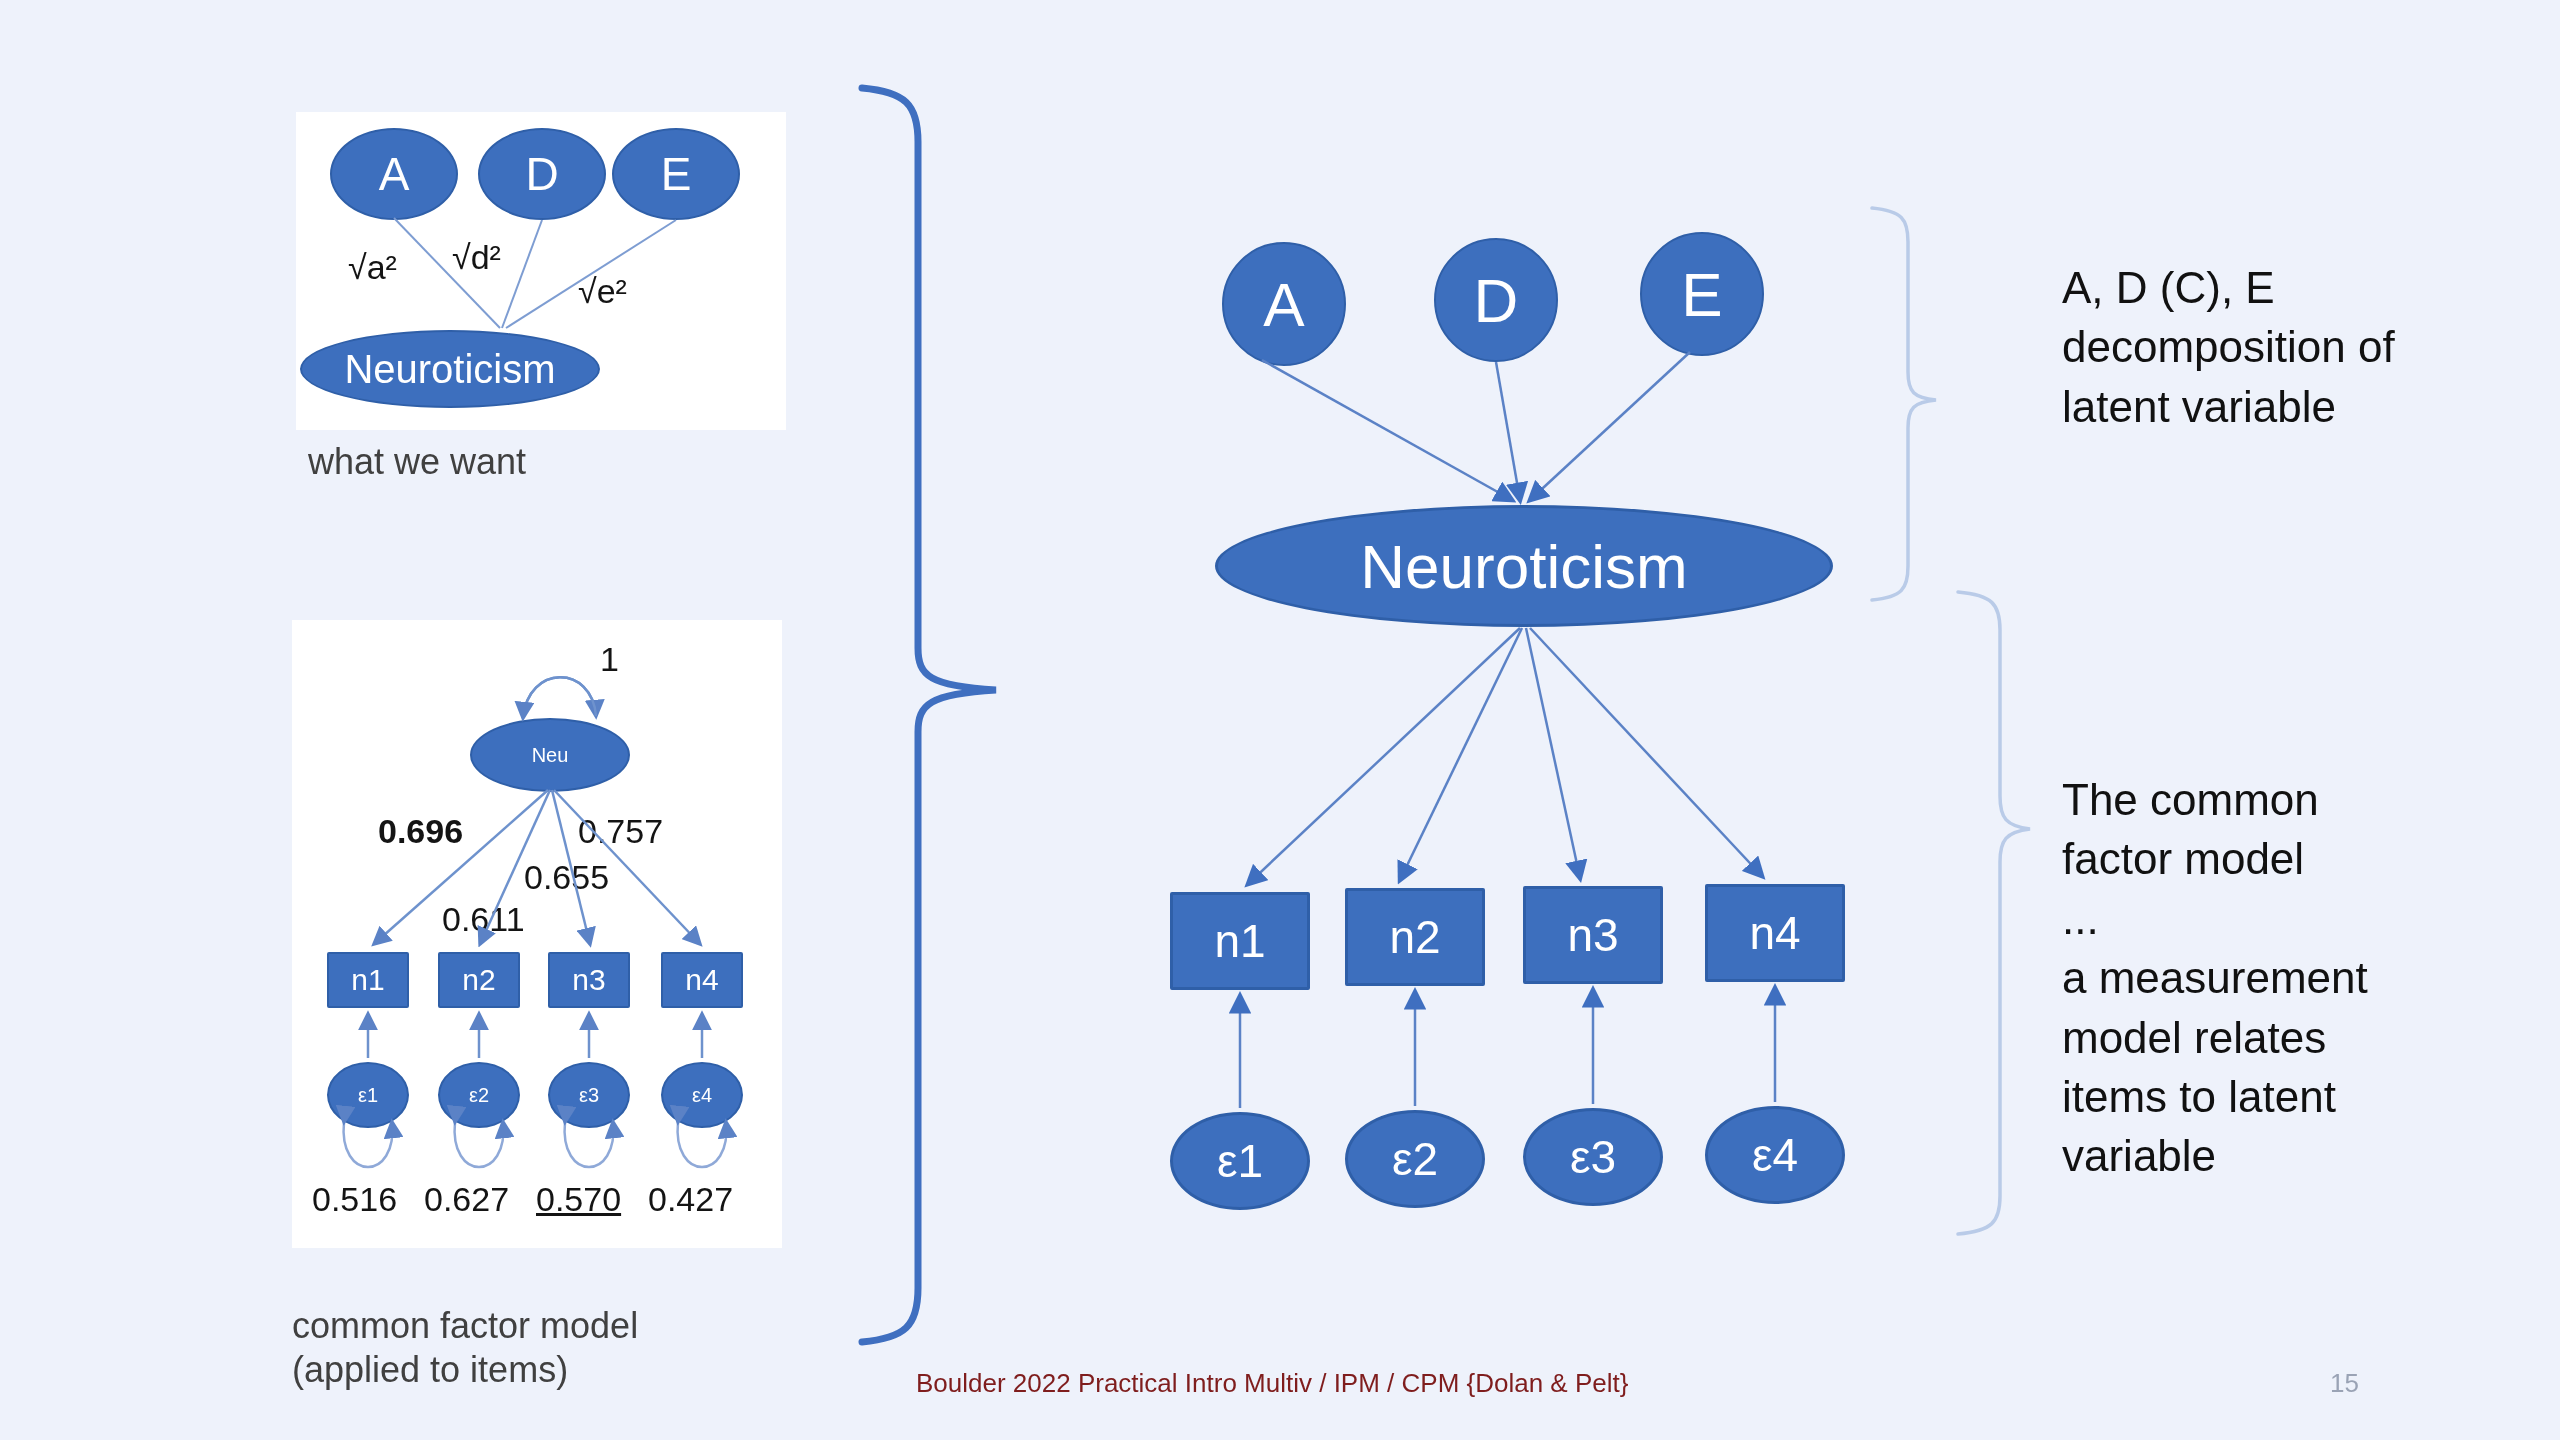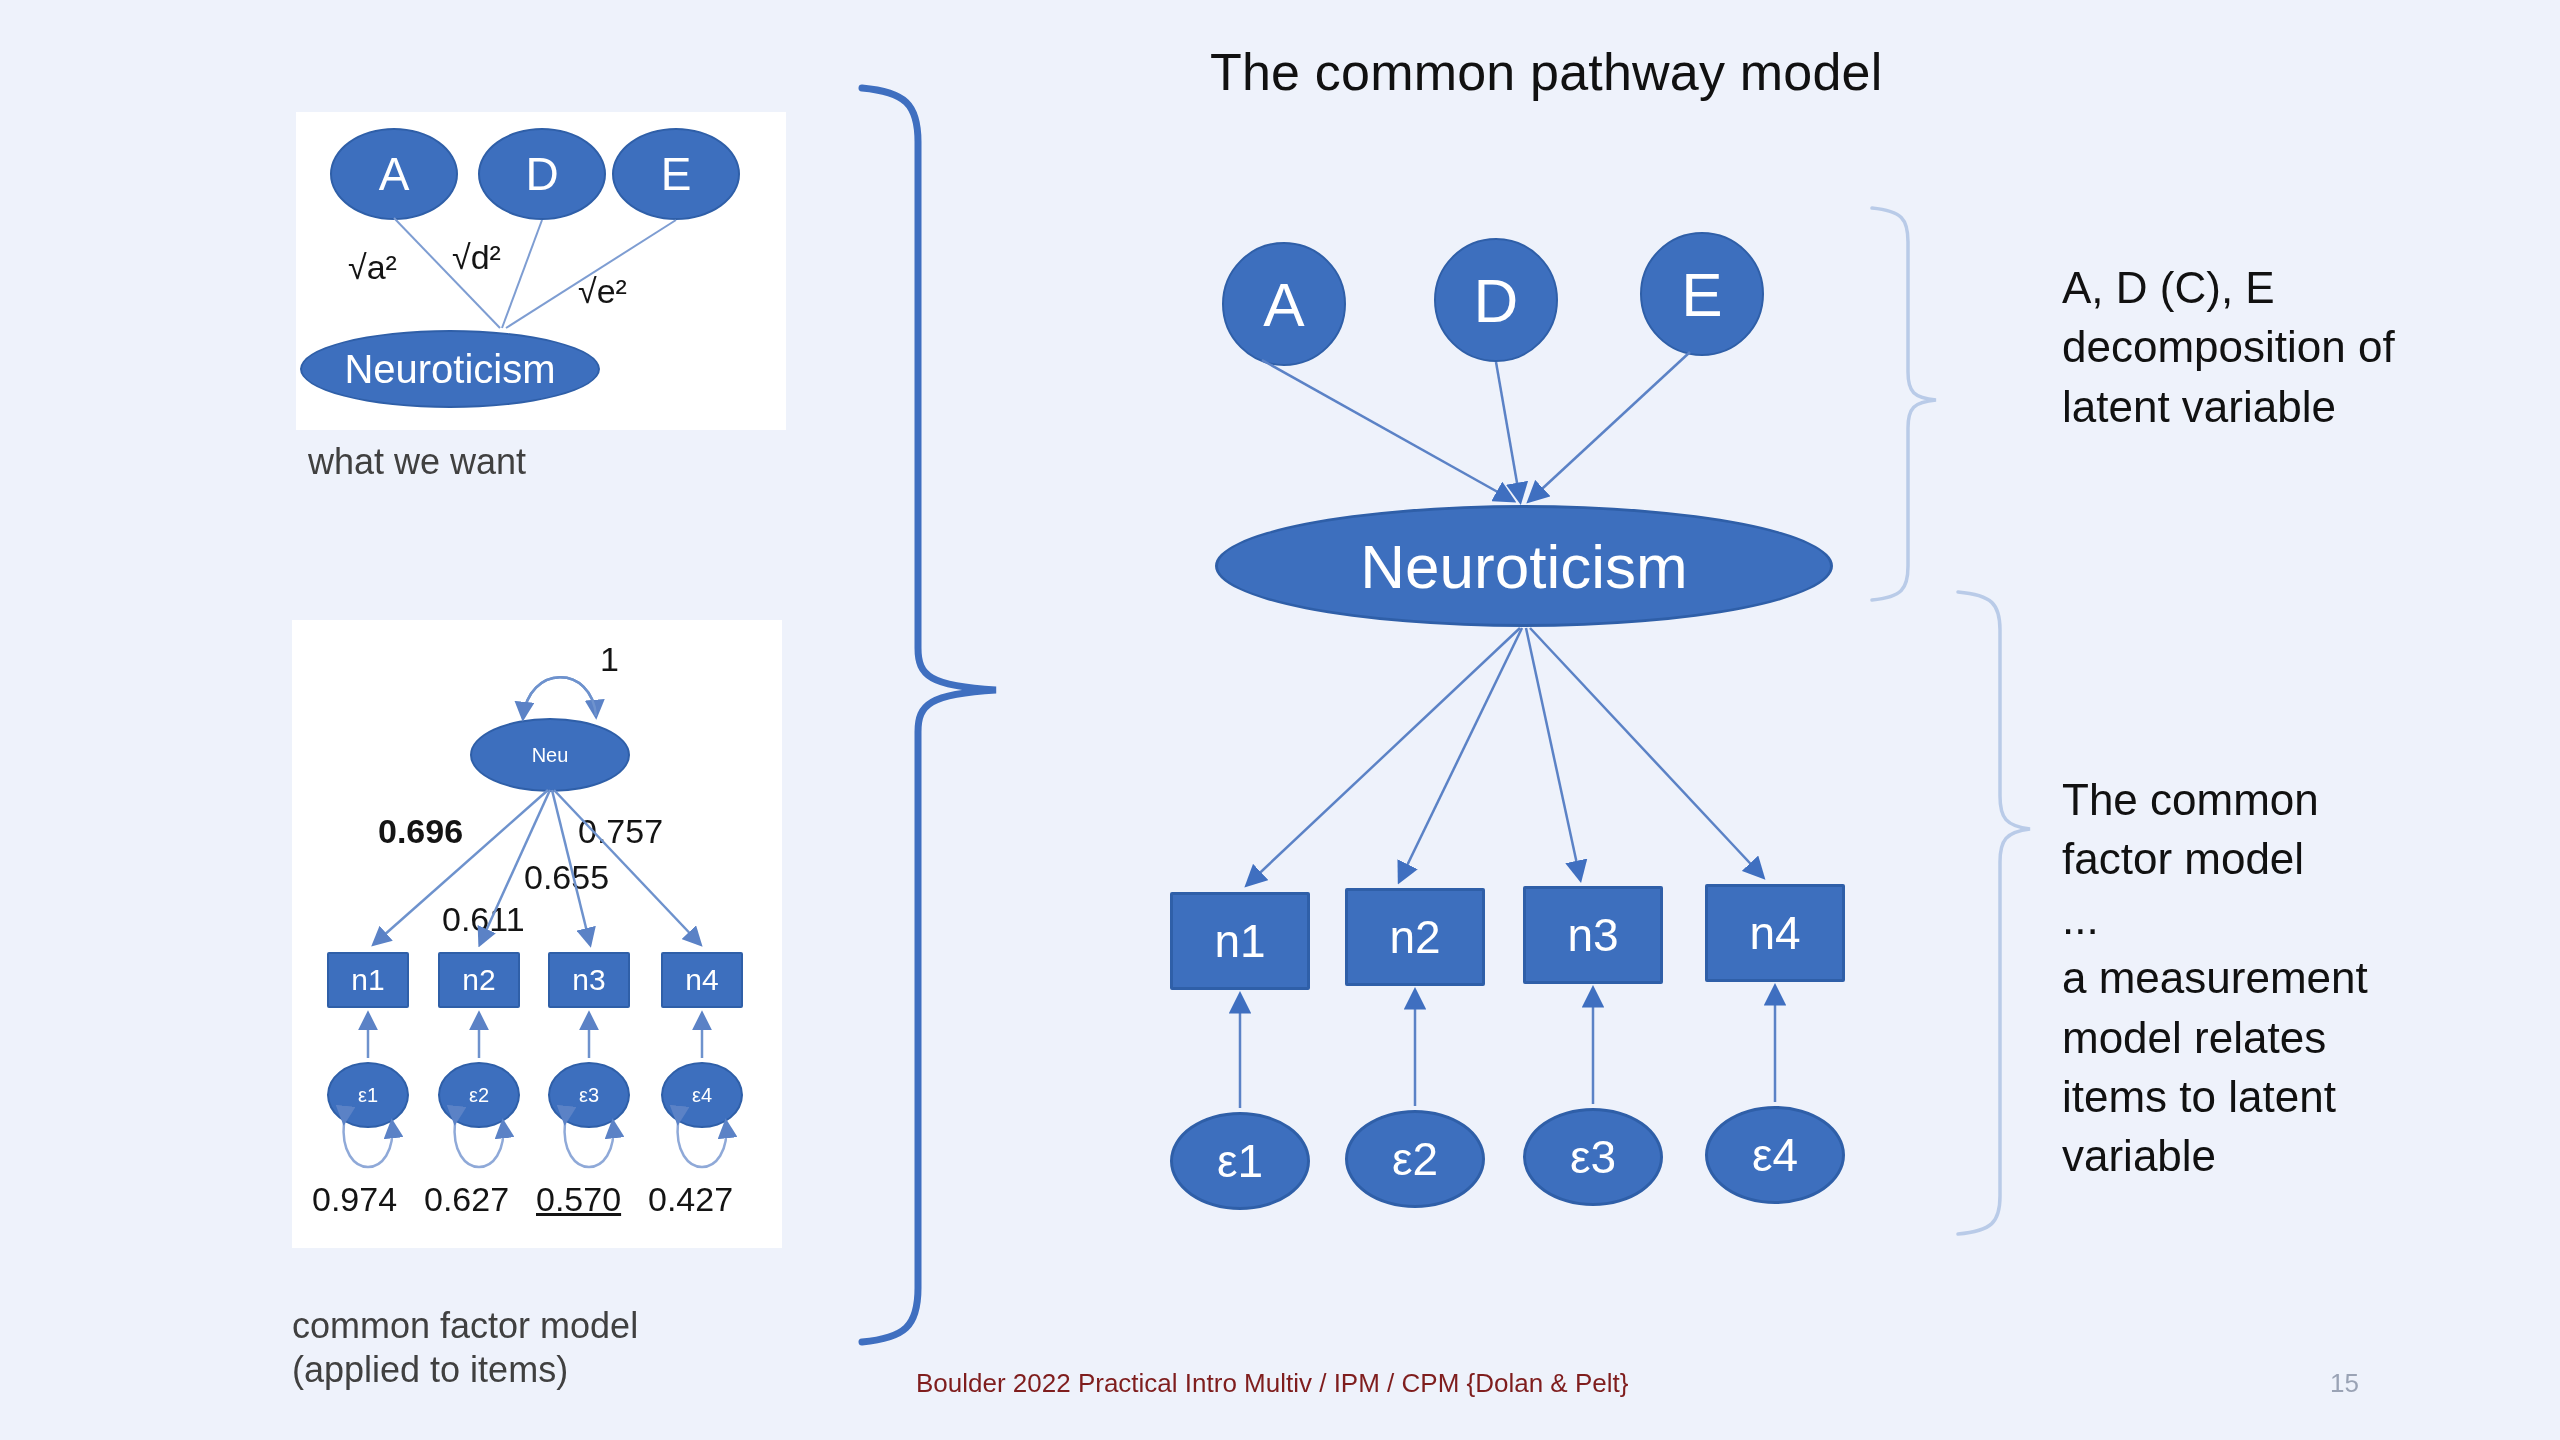--- a/index.html
+++ b/index.html
@@ -83,21 +83,20 @@
   .page-num {
     position: absolute; left: 2330px; top: 1368px;
     font-size: 26px; color: #9aa3b5;
   }
 </style>
 </head>
 <body>
 
 <div id="slide">
 
-  <div class="slide-title">The common pathway model</div>
 
   <div class="thumb-card" id="card-want"></div>
 
   <div class="node ellipse t-ade" style="left:330px; top:128px;">
     <span>A</span>
   </div>
   <div class="node ellipse t-ade" style="left:478px; top:128px;">
     <span>D</span>
   </div>
   <div class="node ellipse t-ade" style="left:612px; top:128px;">
@@ -145,21 +144,21 @@
   <div class="node ellipse t-eps" style="left:438px; top:1062px;">
     <span>ε2</span>
   </div>
   <div class="node ellipse t-eps" style="left:548px; top:1062px;">
     <span>ε3</span>
   </div>
   <div class="node ellipse t-eps" style="left:661px; top:1062px;">
     <span>ε4</span>
   </div>
 
-  <div class="plabel small" style="left:312px; top:1180px;">0.974</div>
+  <div class="plabel small" style="left:312px; top:1180px;">0.516</div>
   <div class="plabel small" style="left:424px; top:1180px;">0.627</div>
   <div class="plabel small" style="left:536px; top:1180px;text-decoration:underline;">0.570</div>
   <div class="plabel small" style="left:648px; top:1180px;">0.427</div>
 
   <div class="thumb-caption" id="cap-cfm">common factor model
 (applied to items)</div>
 
   <div class="node ellipse m-ade" style="left:1222px; top:242px;">
     <span>A</span>
   </div>

